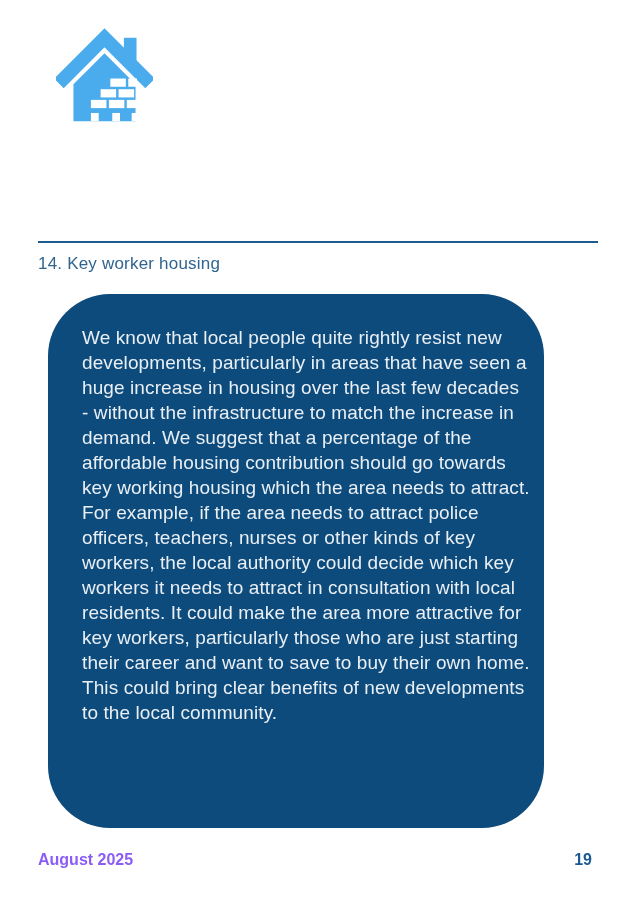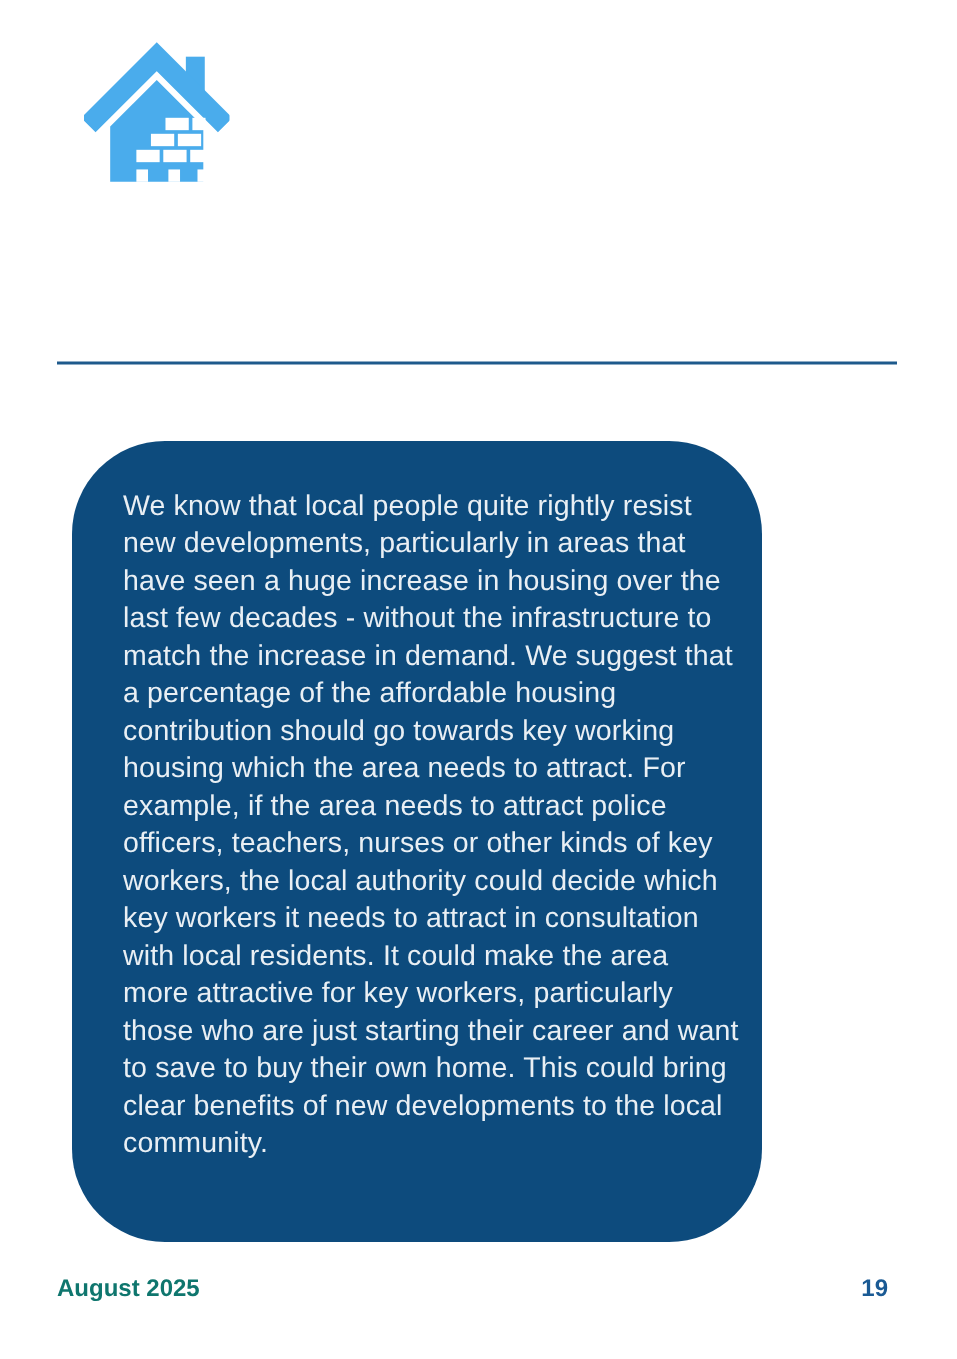--- a/index.html
+++ b/index.html
@@ -44,37 +44,37 @@
   .section-subtitle {
     position: absolute; left: 38px; top: 254px;
     font-size: 17px; font-weight: normal;
     color: #2F6590;
     letter-spacing: 0.2px;
   }
 
   
   .card {
     position: absolute; left: 48px; top: 294px;
-    width: 460px; height: 534px;
+    width: 496px; height: 534px;
     background: #0D4B7D;
     border-radius: 62px;
     padding: 31px 14px 0 34px;
   }
   .card-text {
     font-size: 19px;
     line-height: 25px;
     color: #E9EFF4;
     letter-spacing: 0.1px;
   }
 
   
   .footer-date {
     position: absolute; left: 38px; top: 851px;
     font-size: 16px; font-weight: 600;
-    color: #0f766e;
+    color: #8b5cf6;
   }
   .footer-page-number {
     position: absolute; right: 46px; top: 851px;
     font-size: 16px; font-weight: 700;
     color: #1A5A94;
   }
 </style>
 </head>
 <body>
 
@@ -99,20 +99,21 @@
 
       <rect x="36" y="87.5" width="8" height="8.5" fill="#ffffff"></rect>
       <rect x="58" y="87.5" width="8" height="8.5" fill="#ffffff"></rect>
       <rect x="78" y="87.5" width="6" height="8.5" fill="#ffffff"></rect>
     </svg>
     <div class="brand-title">
     </div>
   </div>
 
   <div class="section-rule"></div>
+  <div class="section-subtitle">14. Key worker housing</div>
 
   <div class="card">
     <p class="card-text">We know that local people quite rightly resist new developments, particularly in areas that have seen a huge increase in housing over the last few decades -  without the infrastructure to match the increase in demand. We suggest that a percentage of the affordable housing contribution should go towards key working housing which the area needs to attract. For example, if the area needs to attract police officers, teachers, nurses or other kinds of key workers, the local authority could decide which key workers it needs to attract in consultation with local residents. It could make the area more attractive for key workers, particularly those who are just starting their career and want to save to buy their own home. This could bring clear benefits of new developments to the local community.</p>
   </div>
 
   <div class="footer-date">August 2025</div>
   <div class="footer-page-number">19</div>
 
 </div>
 

